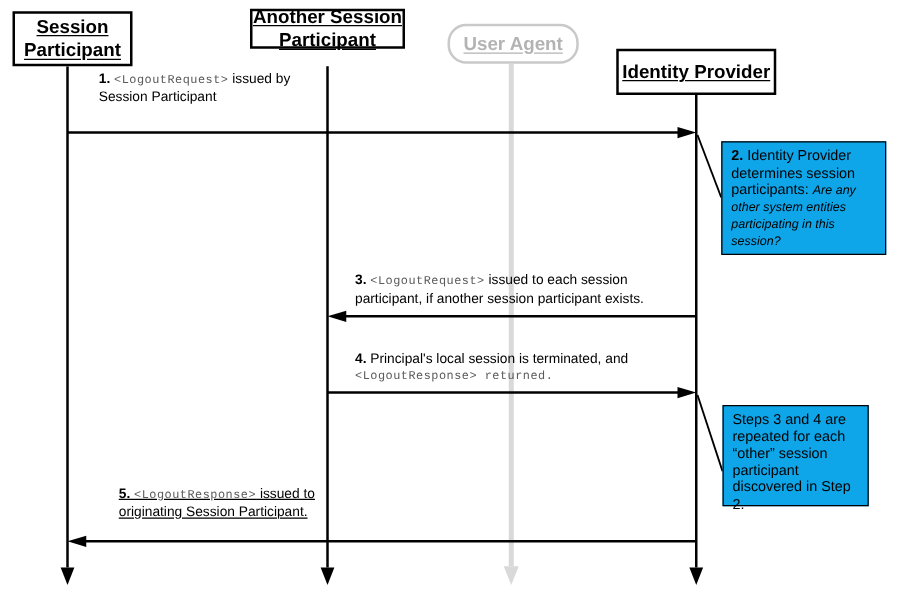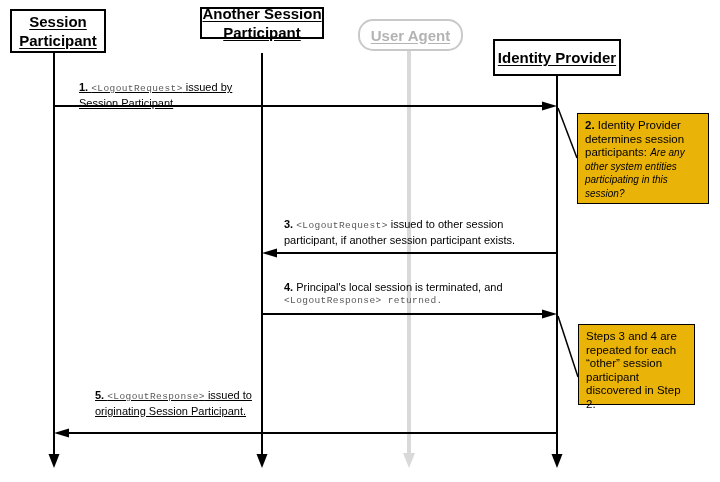--- a/index.html
+++ b/index.html
@@ -19,21 +19,21 @@
   .pbox.inactive .plabel { color:#b3b3b3; }
 
   .msg { position:absolute; font-size:11px; line-height:14px; color:#000; }
   .msg .num { font-weight:bold; }
   .mono {
     font-family:"Liberation Mono", monospace; font-size:9.5px;
     letter-spacing:0.4px; color:#5a5a5a;
   }
 
   .note {
-    position:absolute; box-sizing:border-box; background:#eab308;
+    position:absolute; box-sizing:border-box; background:#0ea5e9;
     border:1.5px solid #000; font-size:11.5px; line-height:13.5px;
     padding:5px 4px 4px 7px; color:#000;
   }
   .note .num { font-weight:bold; }
   .note .q { font-style:italic; font-size:10px; line-height:12px; }
 </style>
 </head>
 <body>
 
 <div class="canvas">
@@ -77,27 +77,27 @@
   </div>
 
   <div class="pbox inactive" style="left:358px; top:19px; width:105px; height:32px;border-radius:15px;">
     <span class="plabel">User Agent</span>
   </div>
 
   <div class="pbox" style="left:493px; top:15px; width:128px; height:37px;margin-top:24px;">
     <span class="plabel">Identity Provider</span>
   </div>
 
-  <div class="msg" style="left:79px; top:80px; width:240px;text-decoration:underline;">
+  <div class="msg" style="left:79px; top:56px; width:240px;">
     <div><span class="num">1. </span><span class="mono">&lt;LogoutRequest&gt;</span><span> issued by</span></div>
     <div>Session Participant</div>
   </div>
 
   <div class="msg" style="left:284px; top:217px; width:290px;">
-    <div><span class="num">3. </span><span class="mono">&lt;LogoutRequest&gt;</span><span> issued to other session</span></div>
+    <div><span class="num">3. </span><span class="mono">&lt;LogoutRequest&gt;</span><span> issued to each session</span></div>
     <div>participant, if another session participant exists.</div>
   </div>
 
   <div class="msg" style="left:284px; top:280px; width:290px;">
     <div><span class="num">4. </span><span>Principal's local session is terminated, and</span></div>
     <div class="mono">&lt;LogoutResponse&gt; returned.</div>
   </div>
 
   <div class="msg" style="left:95px; top:388px; width:240px;text-decoration:underline;">
     <div><span class="num">5. </span><span class="mono">&lt;LogoutResponse&gt;</span><span> issued to</span></div>

